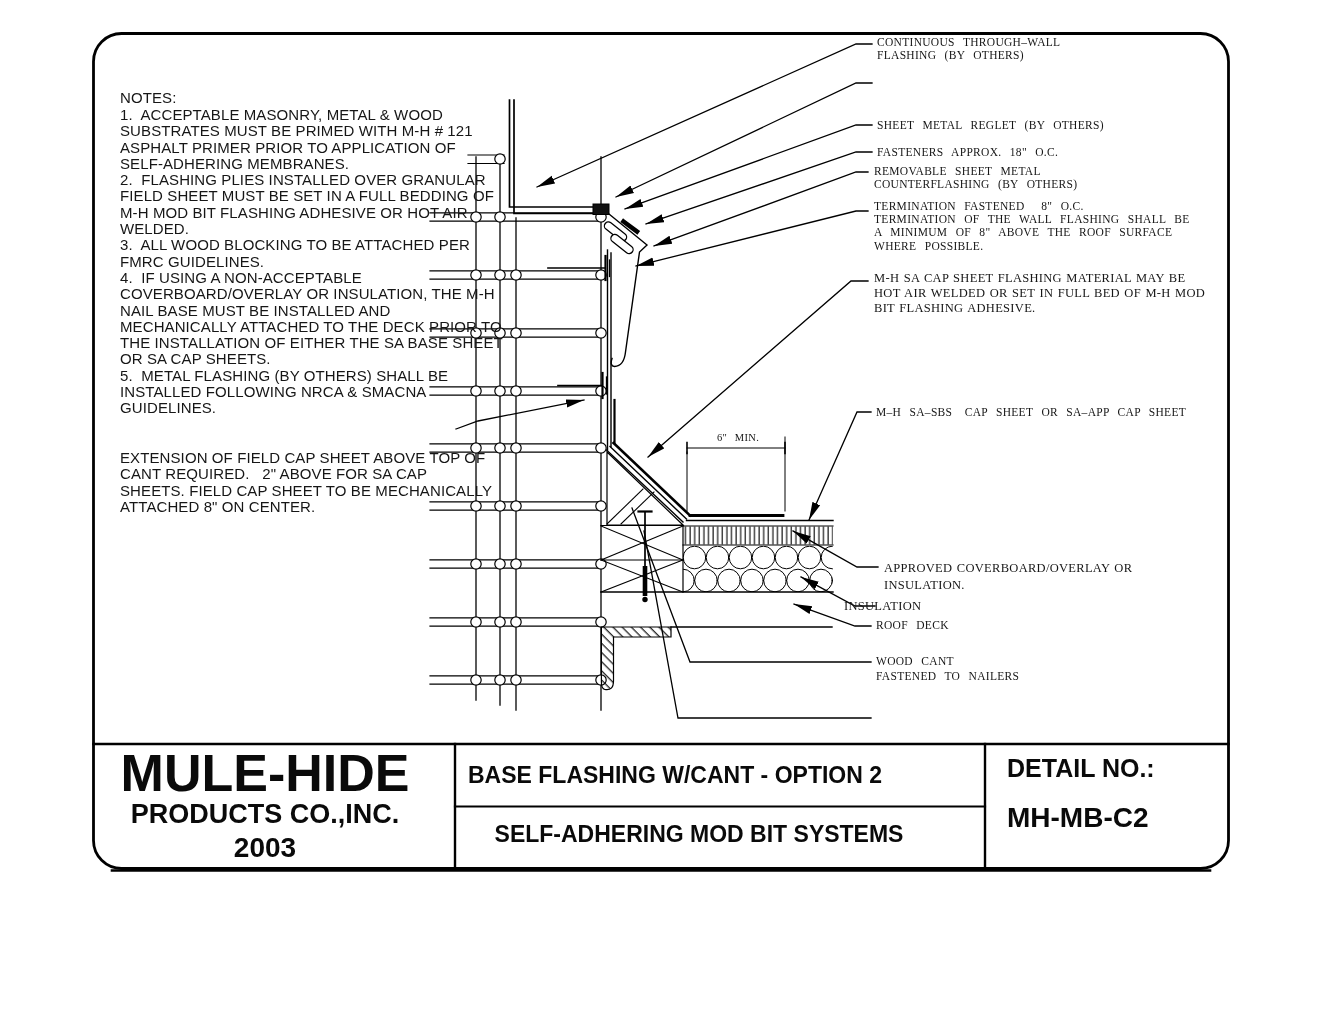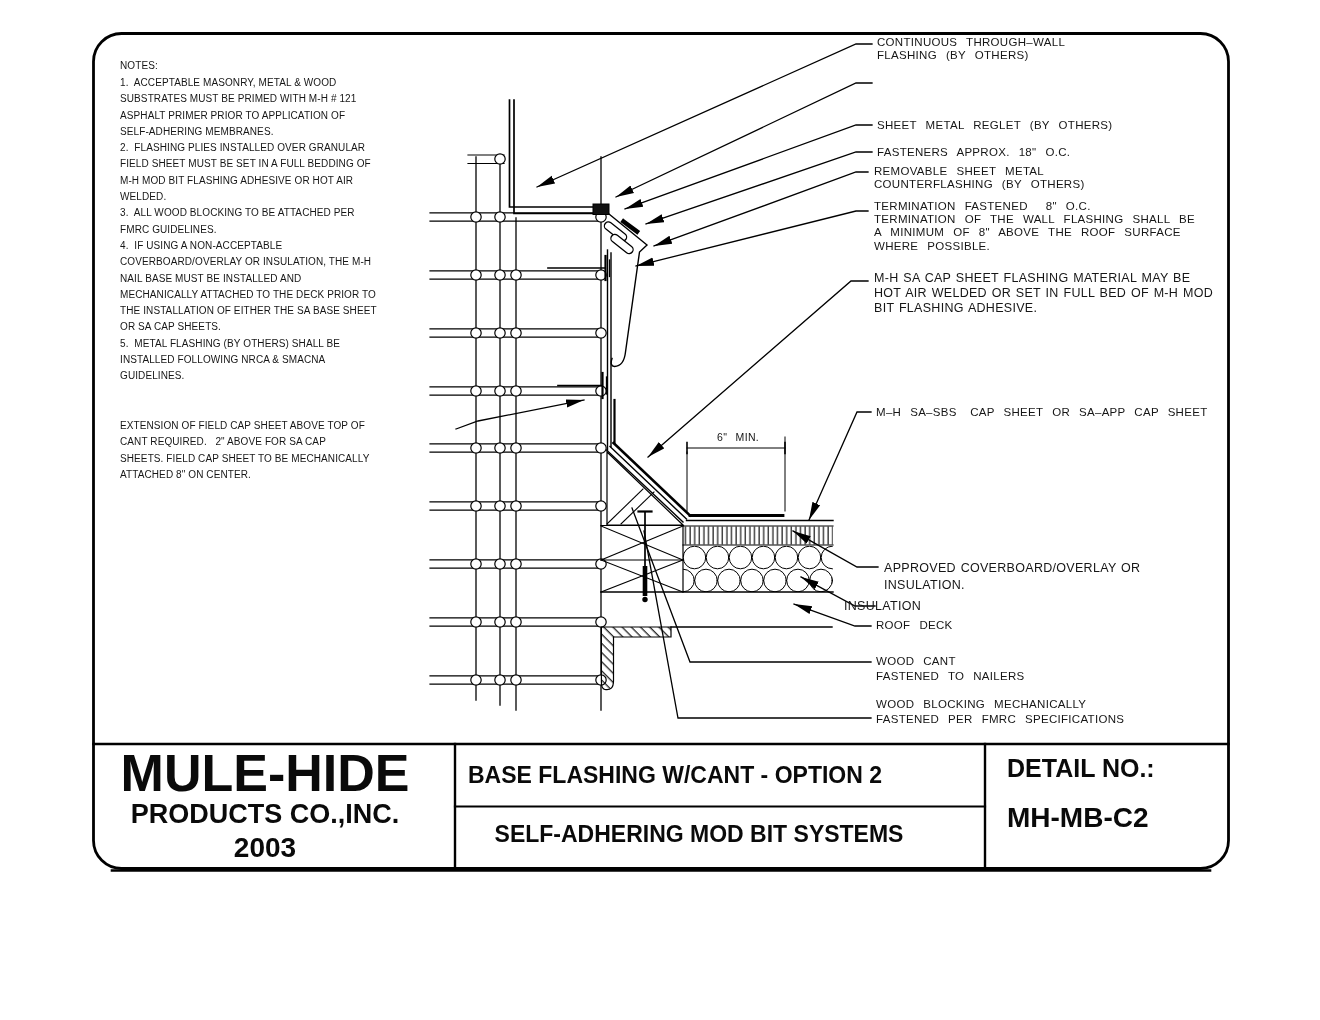--- a/index.html
+++ b/index.html
@@ -1,21 +1,21 @@
 <!DOCTYPE html>
 <html><head>
 <meta charset="utf-8">
 <style>
   html,body{margin:0;padding:0;background:#fff;}
   .page{position:relative;width:1320px;height:1020px;background:#fff;overflow:hidden;
         font-family:"Liberation Sans",sans-serif;color:#111;}
   svg{position:absolute;left:0;top:0;}
   .txt{position:absolute;white-space:pre;color:#161616;}
-  .notes{font-size:10px;line-height:16.3px;letter-spacing:.1px;}
-  .co{font-size:11.5px;line-height:13.2px;letter-spacing:.3px;word-spacing:1px;}
+  .notes{font-size:15px;line-height:16.3px;letter-spacing:.1px;margin-top:32px;}
+  .co{font-size:11.5px;line-height:13.2px;letter-spacing:.3px;word-spacing:1px;font-family:Liberation Serif, serif;}
   .co-md{font-size:12.5px;}
   .tb{position:absolute;font-weight:700;color:#0a0a0a;white-space:pre;text-align:right;}
   .tb-c{text-align:center;}
 </style>
 </head>
 <body>
 
 <div class="page">
 
   <svg width="1320" height="1020" viewBox="0 0 1320 1020" stroke="#000" fill="none" stroke-linecap="square">
@@ -240,22 +240,20 @@
   <div class="txt co co-md" style="left:874px;top:271px;line-height:15px">M-H SA CAP SHEET FLASHING MATERIAL MAY BE
 HOT AIR WELDED OR SET IN FULL BED OF M-H MOD
 BIT FLASHING ADHESIVE.</div>
   <div class="txt co" style="left:876px;top:406px">M–H  SA–SBS   CAP  SHEET  OR  SA–APP  CAP  SHEET</div>
   <div class="txt co co-md" style="left:884px;top:560px;line-height:17px">APPROVED COVERBOARD/OVERLAY OR
 INSULATION.</div>
   <div class="txt co co-md" style="left:844px;top:600px">INSULATION</div>
   <div class="txt co" style="left:876px;top:619px">ROOF  DECK</div>
   <div class="txt co" style="left:876px;top:654px;line-height:14.5px">WOOD  CANT
 FASTENED  TO  NAILERS</div>
-  <div class="txt co" style="left:876px;top:697px;line-height:14.5px">WOOD  BLOCKING  MECHANICALLY
-FASTENED  PER  FMRC  SPECIFICATIONS</div>
   <div class="txt co" style="left:702px;top:431px;width:72px;text-align:center;font-size:10.5px">6"  MIN.</div>
 
   <div>
     <div class="tb tb-c" style="left:85px;top:747px;width:360px;font-size:52px;line-height:1">MULE-HIDE</div>
     <div class="tb tb-c" style="left:85px;top:801px;width:360px;font-size:27px;line-height:1">PRODUCTS CO.,INC.</div>
     <div class="tb tb-c" style="left:85px;top:834px;width:360px;font-size:28px;line-height:1">2003</div>
     <div class="tb tb-c" style="left:455px;top:764px;width:440px;font-size:23px;line-height:1">BASE FLASHING W/CANT - OPTION 2</div>
     <div class="tb tb-c" style="left:455px;top:823px;width:488px;font-size:23px;line-height:1">SELF-ADHERING MOD BIT SYSTEMS</div>
     <div class="tb" style="left:1007px;top:756px;font-size:25px;line-height:1">DETAIL NO.:</div>
     <div class="tb" style="left:1007px;top:804px;font-size:28px;line-height:1">MH-MB-C2</div>

